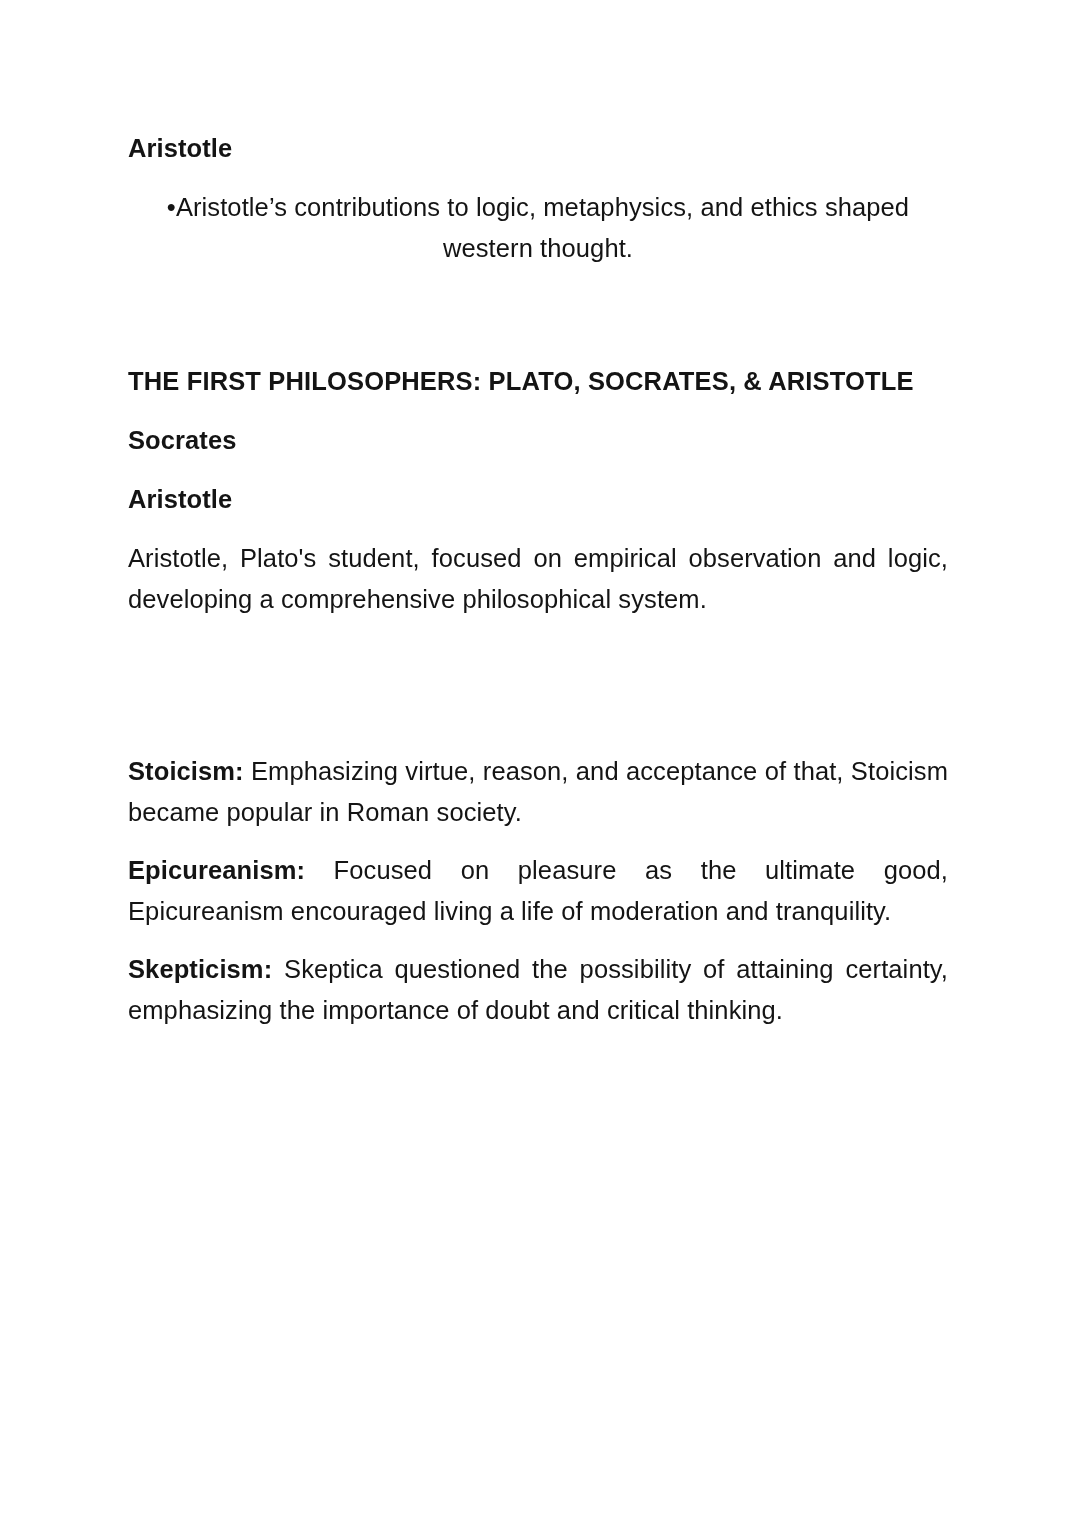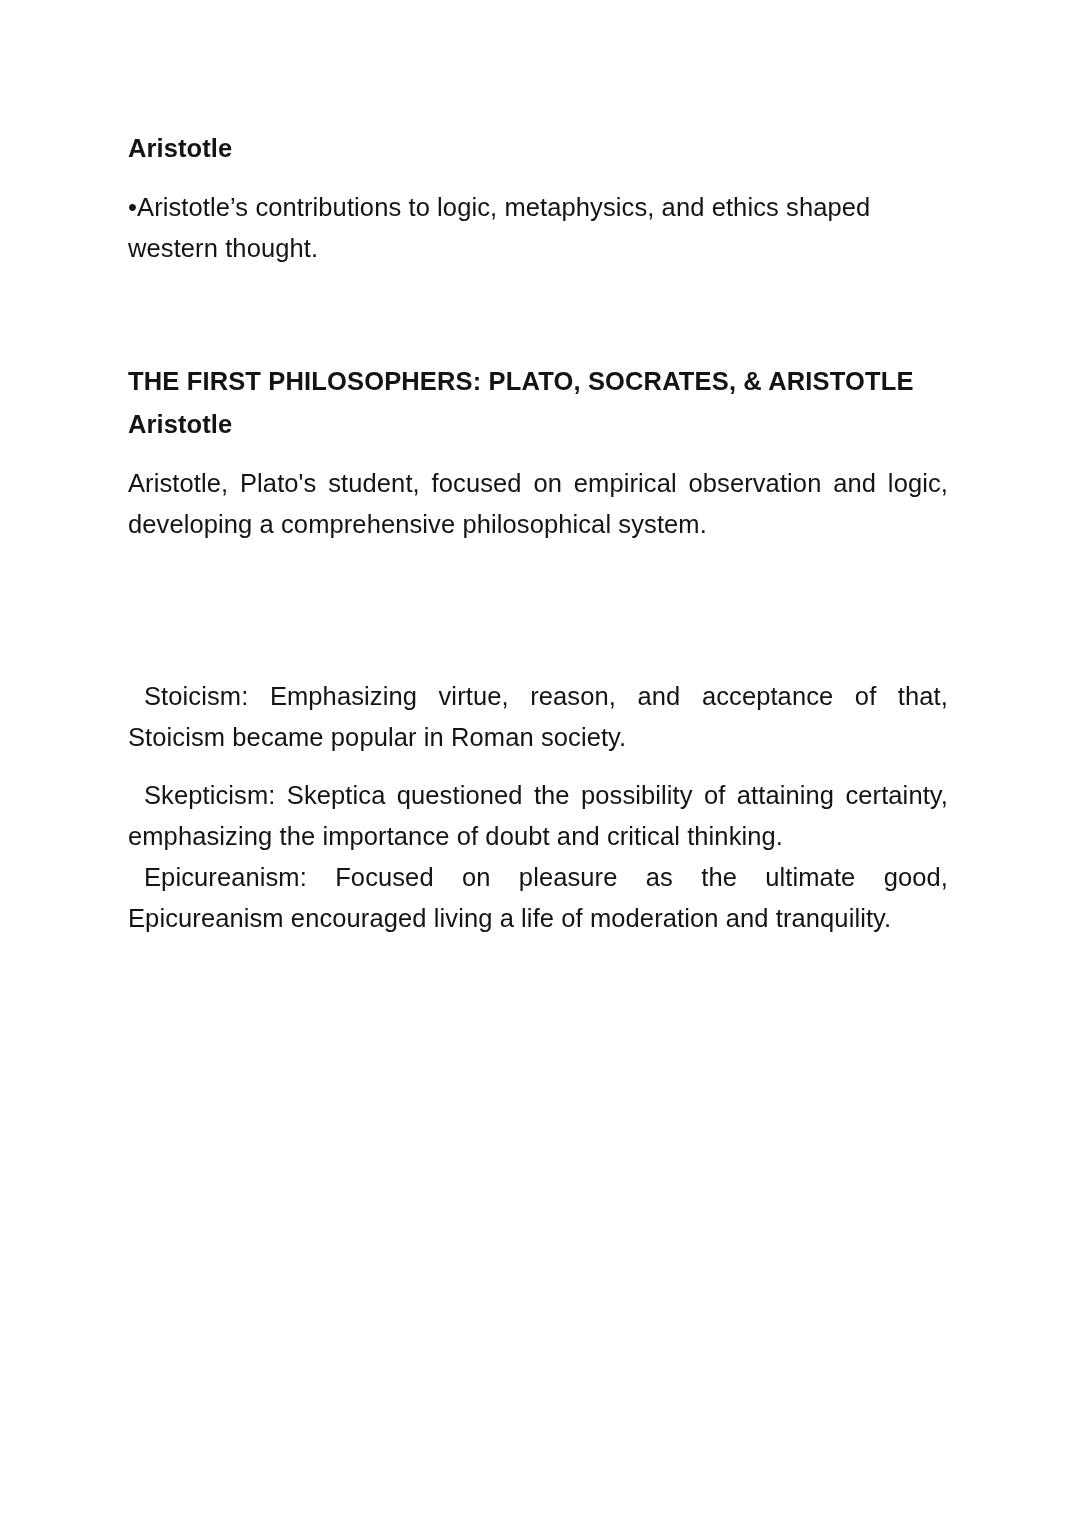--- a/index.html
+++ b/index.html
@@ -35,83 +35,83 @@
   }
 
   
   .doc-h {
     font-weight: bold;
   }
   .h-sub {            
     margin-bottom: 18px;
   }
   .h-section-caps {   
-    margin-bottom: 2px;
+    margin-bottom: 18px;
     letter-spacing: 0.15px;
   }
 
   
   .doc-p {
     font-weight: normal;
   }
   .p-justify {
     text-align: justify;
     text-justify: inter-word;
   }
   .p-left {
     text-align: left;
   }
   .p-gap {
     margin-bottom: 17px;
   }
 
   
   .p-bullet {
-    text-align: left;
+    text-align: center;
   }
   .bullet-mark {
     font-size: 25.5px;
     line-height: 1;
   }
 
   
   .lead-term {
-    font-weight: normal;
-    margin-left: 16px;
+    font-weight: bold;
   }
 
   
   .gap-lg   { height: 92px; }
   .gap-xl   { height: 131px; }
 </style>
 </head>
 <body>
 
 <div class="page">
   <div class="content">
 
     <h3 class="doc-h h-sub">Aristotle</h3>
 
     <p class="doc-p p-bullet"><span class="bullet-mark">•</span><span>Aristotle’s contributions to logic, metaphysics, and ethics shaped western thought.</span></p>
 
     <div class="gap-lg"></div>
 
     <h2 class="doc-h h-section-caps">THE FIRST PHILOSOPHERS: PLATO, SOCRATES, &amp; ARISTOTLE</h2>
 
+    <h3 class="doc-h h-sub">Socrates</h3>
 
 
 
 
     <h3 class="doc-h h-sub">Aristotle</h3>
 
     <p class="doc-p p-justify">Aristotle, Plato's student, focused on empirical observation and logic, developing a comprehensive philosophical system.</p>
 
     <div class="gap-xl"></div>
 
 
     <p class="doc-p p-justify p-gap"><span class="lead-term">Stoicism:</span><span> Emphasizing virtue, reason, and acceptance of that, Stoicism became popular in Roman society.</span></p>
 
+    <p class="doc-p p-justify p-gap"><span class="lead-term">Epicureanism:</span><span> Focused on pleasure as the ultimate good, Epicureanism encouraged living a life of moderation and tranquility.</span></p>
+
     <p class="doc-p p-justify"><span class="lead-term">Skepticism:</span><span> Skeptica questioned the possibility of attaining certainty, emphasizing the importance of doubt and critical thinking.</span></p>
-
-    <p class="doc-p p-justify p-gap"><span class="lead-term">Epicureanism:</span><span> Focused on pleasure as the ultimate good, Epicureanism encouraged living a life of moderation and tranquility.</span></p>
 
   </div>
 </div>
 
 </body></html>

